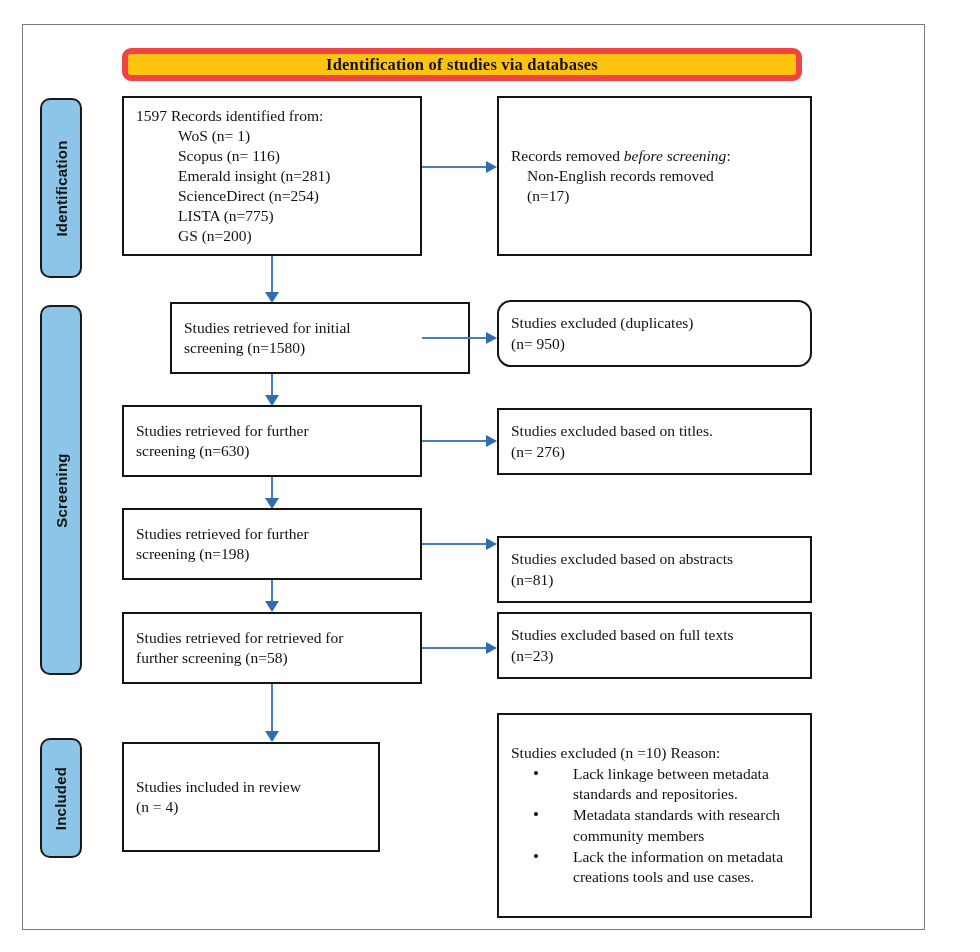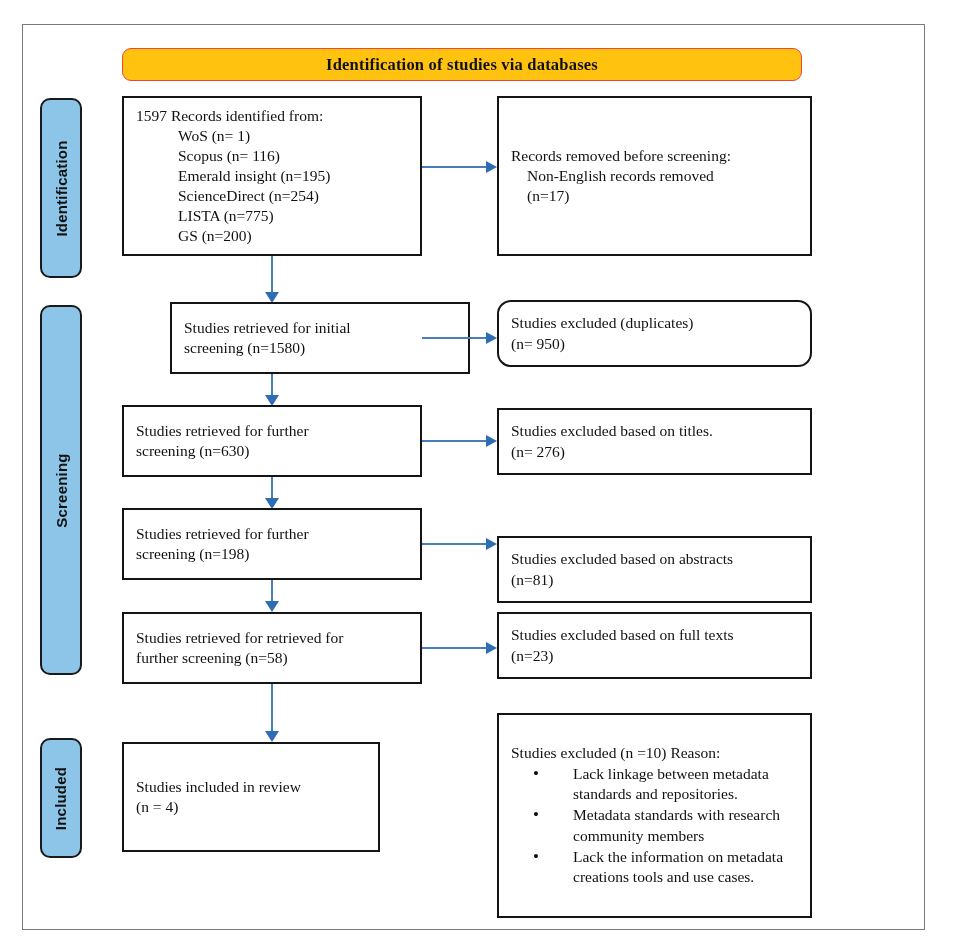--- a/index.html
+++ b/index.html
@@ -49,21 +49,21 @@
     color: #111111;
     letter-spacing: 0.2px;
     white-space: nowrap;
     transform: rotate(-90deg);
   }
 
   
   .section-header {
     position: absolute;
     background: #FFC20E;
-    border: 1px solid #ef4444;
+    border: 6px solid #ef4444;
     border-radius: 9px;
     box-sizing: border-box;
     display: flex;
     align-items: center;
     justify-content: center;
   }
   .section-header .header-text {
     font-family: "Liberation Serif", serif;
     font-weight: bold;
     font-size: 16.5px;
@@ -86,20 +86,21 @@
     font-family: "Liberation Serif", serif;
     font-size: 15.5px;
     color: #111111;
     line-height: 1.30;
     white-space: pre-wrap;
   }
   .flow-box .line.indent {
     padding-left: 42px;
   }
   .flow-box .line .ital {
+    font-style: italic;
   }
 
   
   .bullets {
     margin: 0;
     padding: 0;
     list-style: none;
   }
   .bullets li {
     position: relative;
@@ -182,21 +183,21 @@
   </div>
 
   <div class="section-header" style="left:122px; top:48px; width:680px; height:33px;">
     <span class="header-text">Identification of studies via databases</span>
   </div>
 
   <div class="flow-box" style="left:122px; top:96px; width:300px; height:160px;">
     <div class="line">1597 Records identified from:</div>
     <div class="line indent">WoS (n= 1)</div>
     <div class="line indent">Scopus (n= 116)</div>
-    <div class="line indent">Emerald insight (n=195)</div>
+    <div class="line indent">Emerald insight (n=281)</div>
     <div class="line indent">ScienceDirect (n=254)</div>
     <div class="line indent">LISTA (n=775)</div>
     <div class="line indent">GS (n=200)</div>
   </div>
 
   <div class="arrow-h" style="left:422px; top:160px; width:75px; height:14px;">
     <div class="shaft" style="width:66px;"></div>
     <div class="head"></div>
   </div>
 

